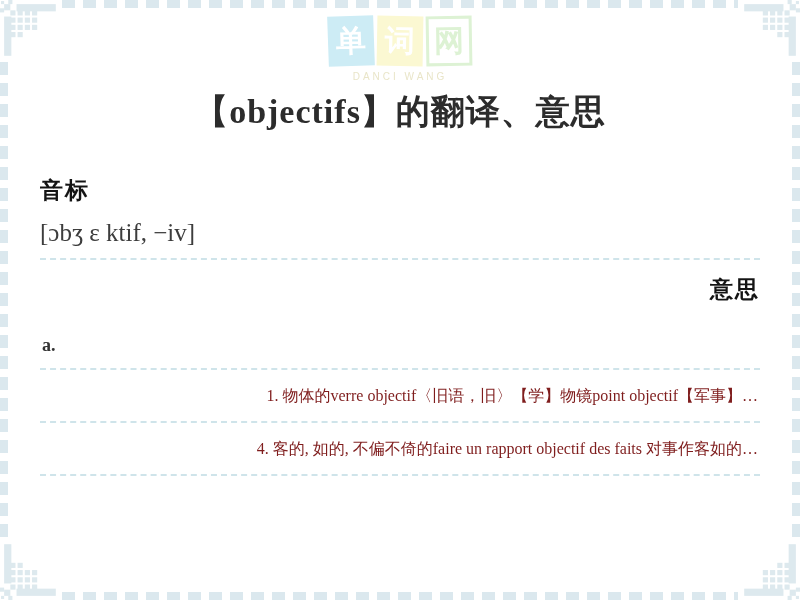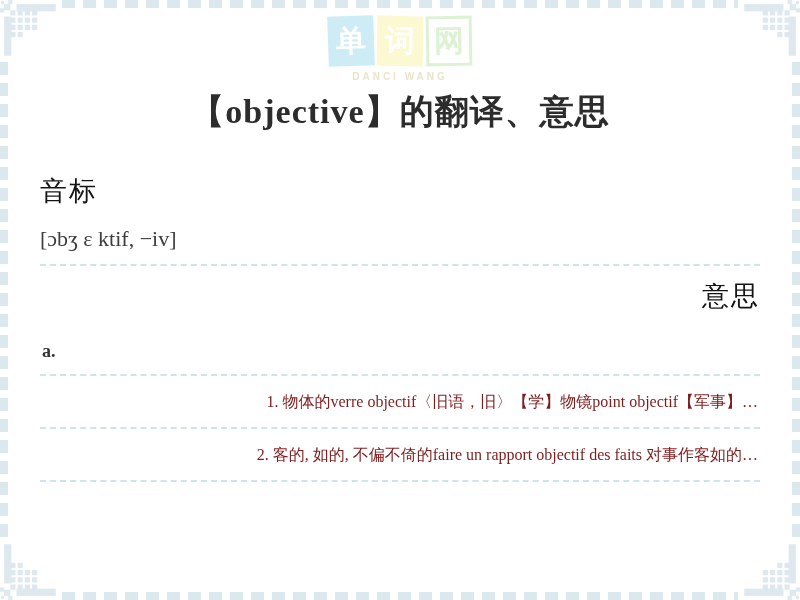--- a/index.html
+++ b/index.html
@@ -43,37 +43,37 @@
     font-size:30px;font-weight:bold;
     font-family:"Liberation Sans", sans-serif;
     box-sizing:border-box;
   }
   .wm-block-1{background:#cdecf5;color:#ffffff;transform:rotate(-2deg);}
   .wm-block-2{background:#fbf8d2;color:#ffffff;transform:rotate(1deg);}
   .wm-block-3{background:#ffffff;border:3px solid #ddf2d4;color:#ddf2d4;transform:rotate(-1deg);}
   .wm-caption{
     margin-top:5px;
     font-family:"Liberation Sans", sans-serif;
-    font-size:10px;font-weight:bold;letter-spacing:3px;
+    font-size:10px;font-weight:normal;letter-spacing:3px;
     color:#e9e5c8;
   }
   
   .content{position:absolute;left:40px;right:40px;top:88px;}
   .title{
     margin:0;text-align:center;
     font-size:34px;font-weight:bold;color:#2c2c2c;
     letter-spacing:1px;line-height:48px;
   }
   .section-heading{
-    margin:0;font-size:27px;font-weight:normal;color:#141414;
+    margin:0;font-size:23px;font-weight:bold;color:#141414;
     line-height:34px;letter-spacing:2px;
   }
   .heading-phonetic{margin-top:38px;}
   .phonetic-value{
-    margin:16px 0 0 0;font-size:22px;color:#3d3d3d;line-height:30px;
+    margin:10px 0 0 0;font-size:25px;color:#3d3d3d;line-height:30px;
   }
   .sep{border:none;border-top:2px dashed var(--sep);margin:10px 0 0 0;}
   .heading-meaning{margin-top:13px;text-align:right;}
   .pos{
     margin:27px 0 0 2px;font-size:18px;font-weight:bold;color:#333333;line-height:22px;
   }
   .items{margin-top:12px;border-top:2px dashed var(--sep);}
   .item{
     border-bottom:2px dashed var(--sep);
     padding:14px 2px 14px 2px;
@@ -192,31 +192,31 @@
     <div class="wm-blocks">
       <span class="wm-block wm-block-1">单</span>
       <span class="wm-block wm-block-2">词</span>
       <span class="wm-block wm-block-3">网</span>
     </div>
     <div class="wm-caption">DANCI WANG</div>
   </div>
 
   <div class="content">
 
-    <h1 class="title">【objective】的翻译、意思</h1>
+    <h1 class="title">【objectifs】的翻译、意思</h1>
 
     <h2 class="section-heading heading-phonetic">音标</h2>
 
     <p class="phonetic-value">[ɔbʒ ε ktif, −iv]</p>
 
     <hr class="sep">
 
     <h2 class="section-heading heading-meaning">意思</h2>
 
     <p class="pos">a.</p>
 
     <div class="items">
       <div class="item">1. 物体的verre objectif〈旧语，旧〉【学】物镜point objectif【军事】…</div>
-      <div class="item">2. 客的, 如的, 不偏不倚的faire un rapport objectif des faits 对事作客如的…</div>
+      <div class="item">4. 客的, 如的, 不偏不倚的faire un rapport objectif des faits 对事作客如的…</div>
     </div>
 
   </div>
 </div>
 
 </body></html>

